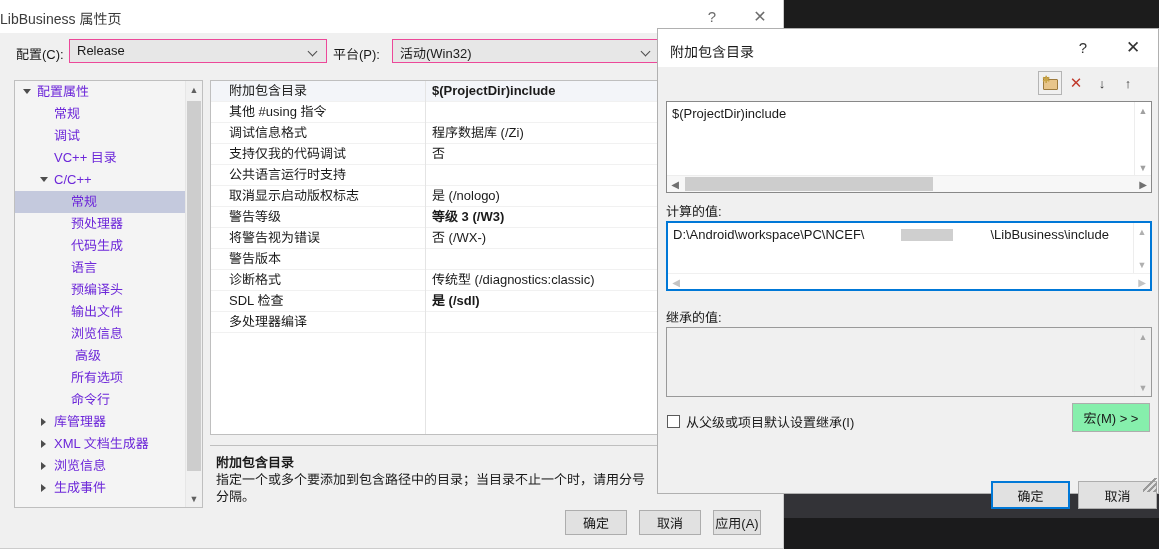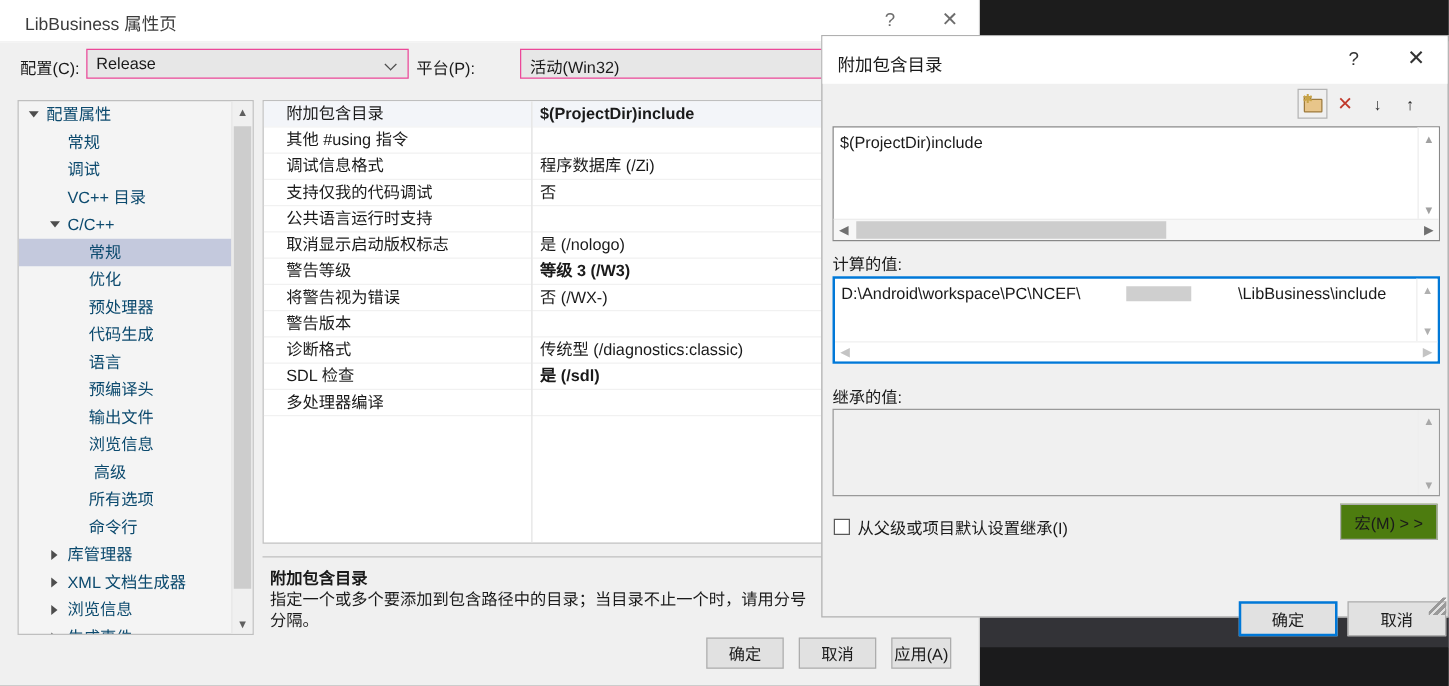--- a/index.html
+++ b/index.html
@@ -53,21 +53,21 @@
     box-sizing: border-box;
   }
   #prop-titlebar {
     position: relative;
     height: 33px;
     background: #ffffff;
     border-bottom: 1px solid #f0f0f0;
   }
   #prop-title-text {
     position: absolute;
-    left: 20px; top: 8px;
+    left: 0; top: 8px;
     font-size: 14px;
     color: #3b3b3b;
     white-space: nowrap;
   }
   .titlebar-btn {
     position: absolute;
     top: 0;
     width: 46px;
     height: 32px;
     display: flex;
@@ -118,21 +118,21 @@
   .combo-arrow::before {
     content: "";
     position: absolute;
     left: 0; top: 0;
     width: 6px; height: 6px;
     border-right: 1px solid #4d4d4d;
     border-bottom: 1px solid #4d4d4d;
     transform: rotate(45deg);
   }
   #config-combo { left: 69px; width: 258px; }
-  #platform-combo { left: 416px; width: 268px; }
+  #platform-combo { left: 392px; width: 268px; }
 
   
   #content-area {
     position: absolute;
     left: 0; top: 68px;
     width: 784px; height: 432px;
   }
 
   
   #tree-panel {
@@ -148,21 +148,21 @@
     position: absolute;
     left: 0; top: 0;
     width: 172px;
     height: 100%;
   }
   .tree-item {
     position: relative;
     height: 22px;
     line-height: 22px;
     font-size: 13px;
-    color: #0c4a6e;
+    color: #6d28d9;
     white-space: nowrap;
     cursor: default;
   }
   .tree-item.selected {
     background: #c4c9dd;
   }
   .tree-glyph {
     position: absolute;
     top: 7px;
     width: 9px; height: 9px;
@@ -561,21 +561,21 @@
   }
   #inherit-label {
     font-size: 13px;
     color: #1a1a1a;
     white-space: nowrap;
   }
   #macro-btn {
     position: absolute;
     right: 8px; top: 374px;
     width: 78px; height: 29px;
-    background: #4d7c0f;
+    background: #86efac;
     border: 1px solid #adadad;
     box-sizing: border-box;
     display: flex;
     align-items: center;
     justify-content: center;
     font-size: 13px;
     color: #1a1a1a;
     cursor: default;
   }
 
@@ -663,23 +663,20 @@
               <span class="tree-label" style="left: 39px;">VC++ 目录</span>
             </div>
             <div class="tree-item">
               <span class="tree-glyph expanded" style="left: 25px;"></span>
               <span class="tree-label" style="left: 39px;">C/C++</span>
             </div>
             <div class="tree-item selected">
               <span class="tree-label" style="left: 56px;">常规</span>
             </div>
             <div class="tree-item">
-              <span class="tree-label" style="left: 56px;">优化</span>
-            </div>
-            <div class="tree-item">
               <span class="tree-label" style="left: 56px;">预处理器</span>
             </div>
             <div class="tree-item">
               <span class="tree-label" style="left: 56px;">代码生成</span>
             </div>
             <div class="tree-item">
               <span class="tree-label" style="left: 56px;">语言</span>
             </div>
             <div class="tree-item">
               <span class="tree-label" style="left: 56px;">预编译头</span>

